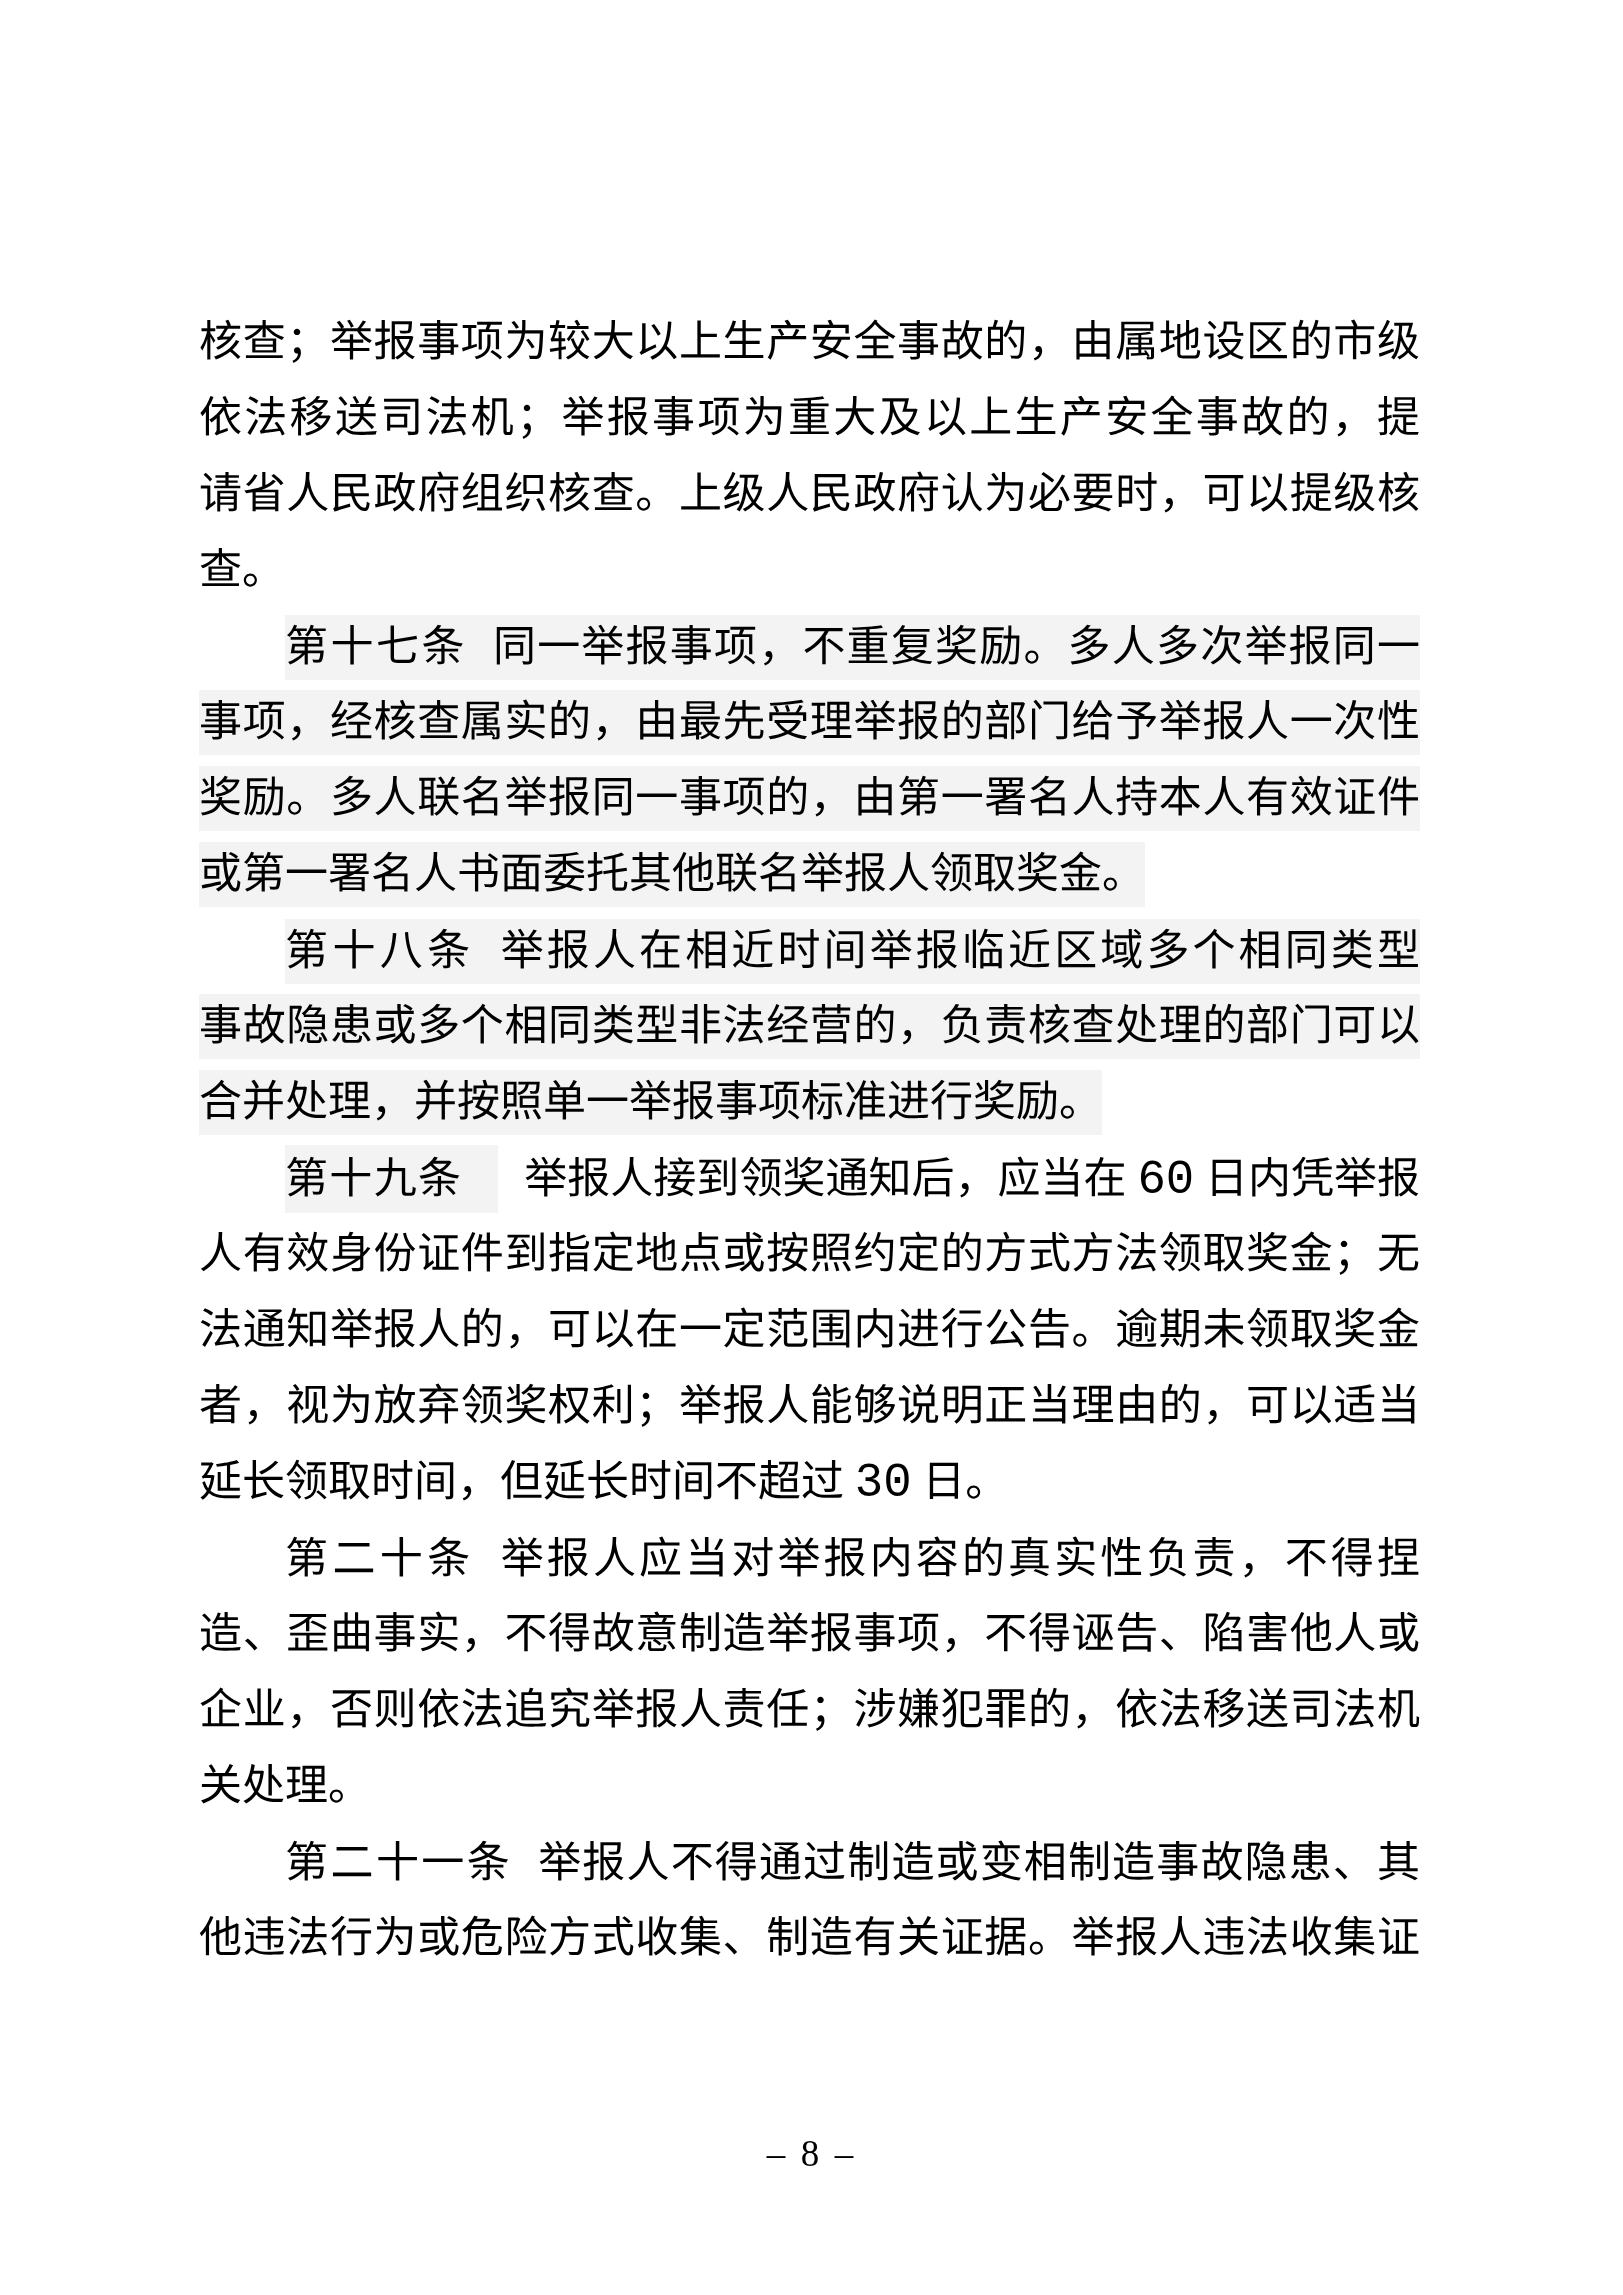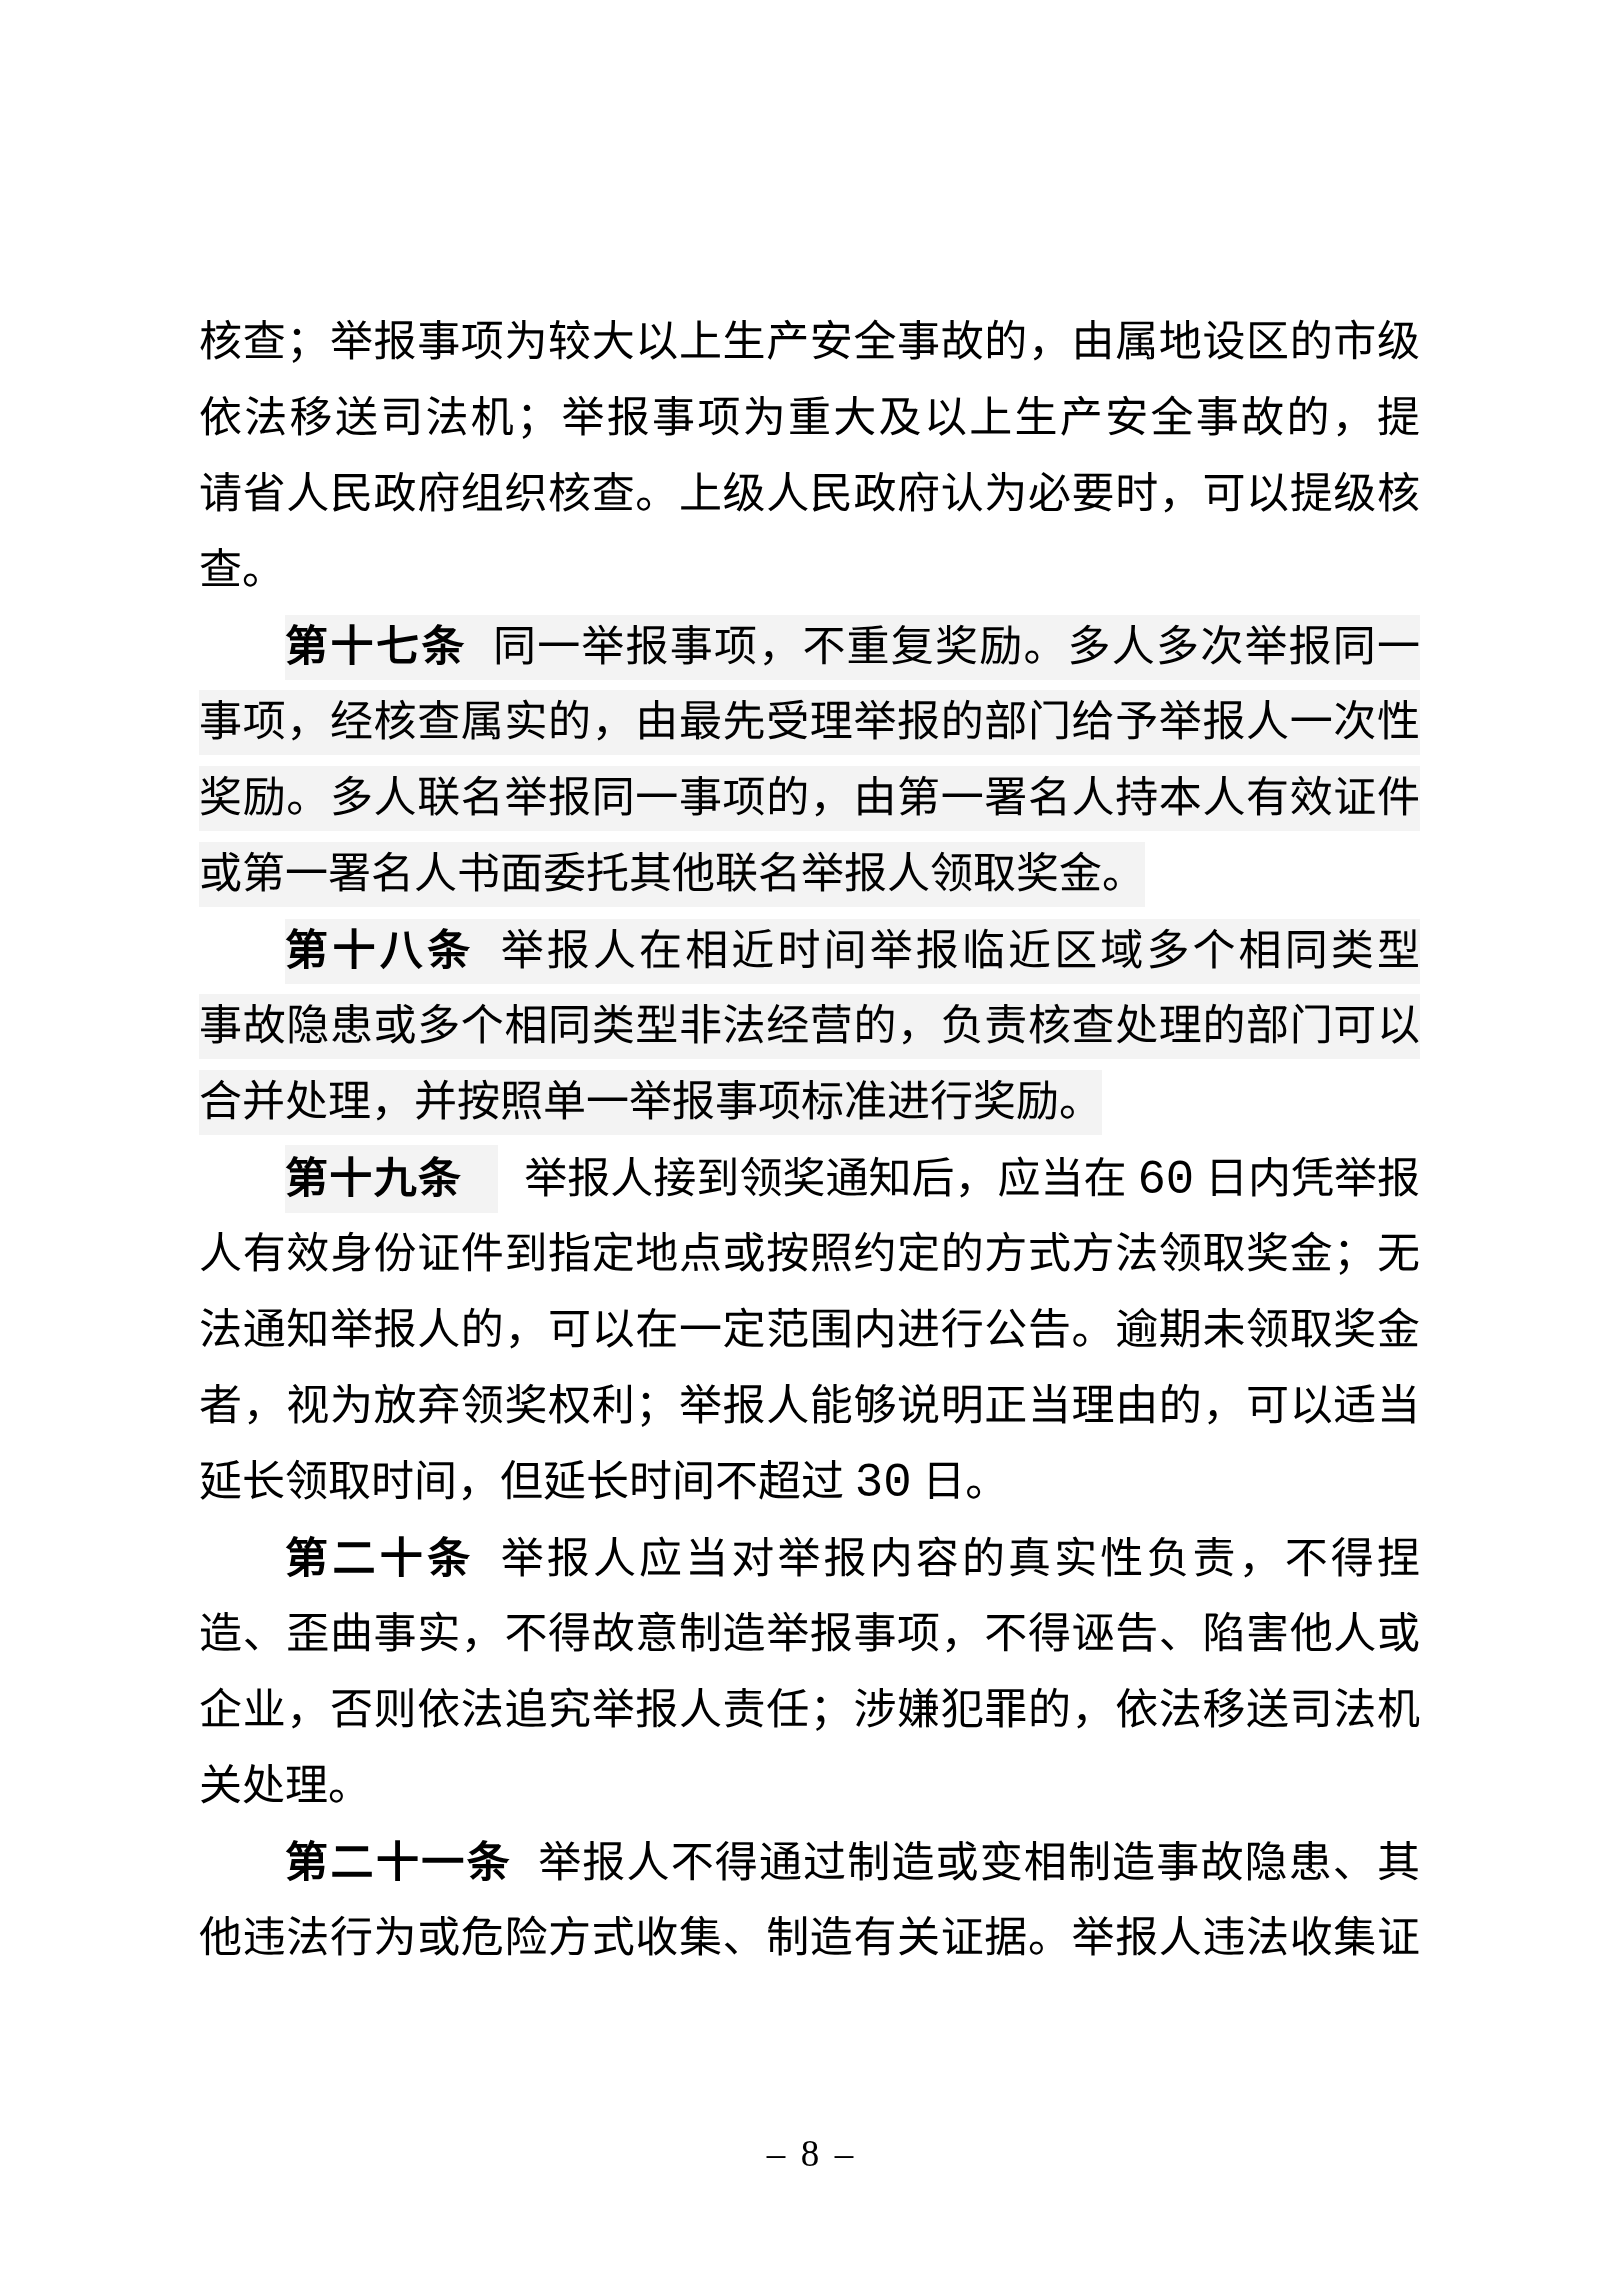--- a/index.html
+++ b/index.html
@@ -33,21 +33,21 @@
   .line.indent { text-indent: 2em; }
   .band.hl, .head.hl-head {
     background: var(--hl, #f3f3f3);
   }
   .band.hl {
     padding-top: 7.7px; padding-bottom: 9.8px;
     box-decoration-break: slice;
   }
   .head {
     font-family: "DejaVu Sans", "Liberation Sans", sans-serif;
-    font-weight: 700;
+    font-weight: 400;
     letter-spacing: 0.03em;
   }
   .head.hl-head {
     padding: 7.7px 36px 9.8px 0;
     margin-top: 14px;
   }
   .btext.after-head { margin-left: 26px; }
   .num {
     font-family: Liberation Mono, monospace;
     font-size: 1.1em;

